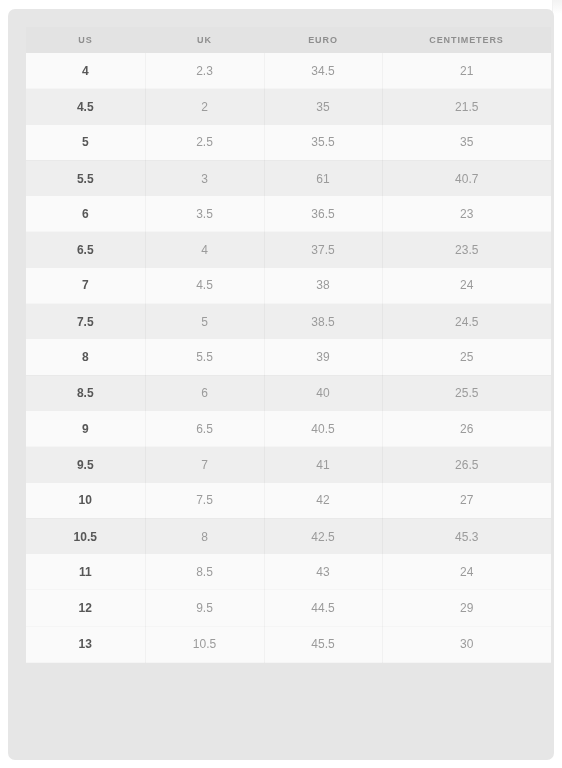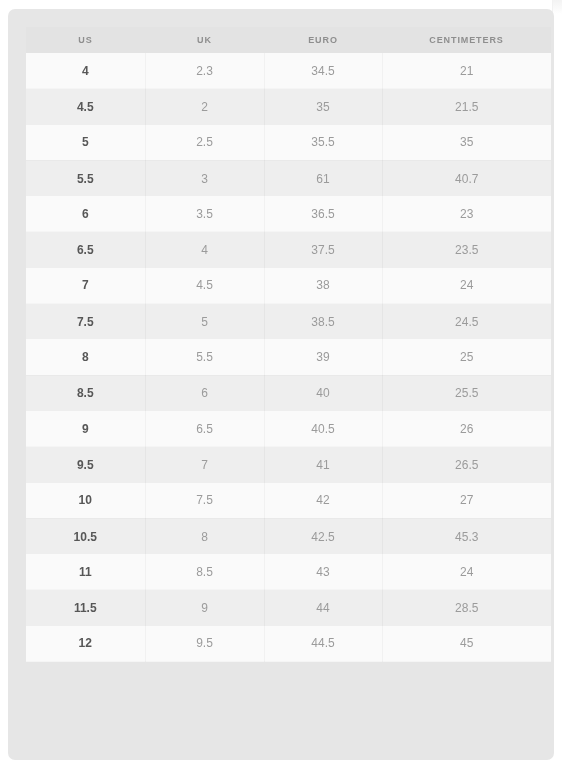--- a/index.html
+++ b/index.html
@@ -201,29 +201,29 @@
             <td>8</td>
             <td>42.5</td>
             <td>45.3</td>
           </tr>
           <tr class="odd">
             <td class="us-cell">11</td>
             <td>8.5</td>
             <td>43</td>
             <td>24</td>
           </tr>
-          <tr class="even">
-            <td class="us-cell">11.5</td>
-            <td>9</td>
-            <td>44</td>
-            <td>28.5</td>
-          </tr>
           <tr class="odd">
             <td class="us-cell">12</td>
             <td>9.5</td>
             <td>44.5</td>
-            <td>45</td>
+            <td>29</td>
+          </tr>
+          <tr class="odd">
+            <td class="us-cell">13</td>
+            <td>10.5</td>
+            <td>45.5</td>
+            <td>30</td>
           </tr>
         </tbody>
     </table>
 
   </div>
 </div>
 
 </body></html>

